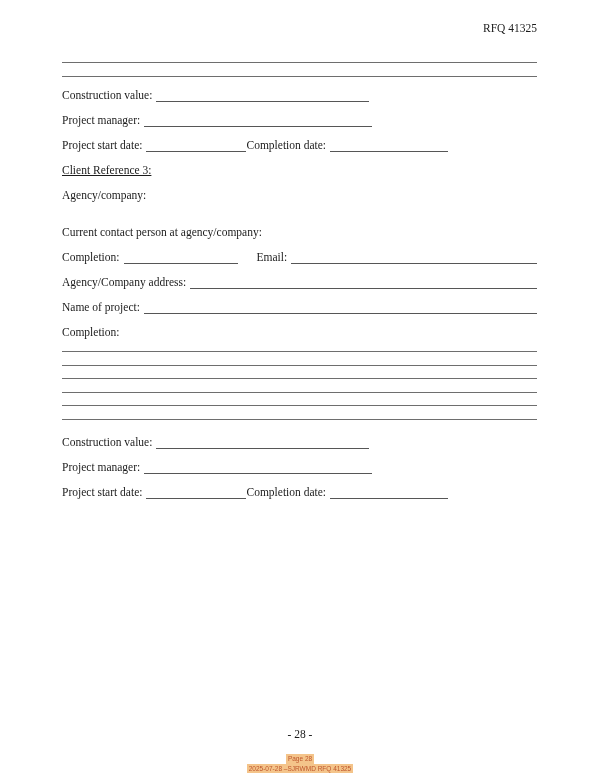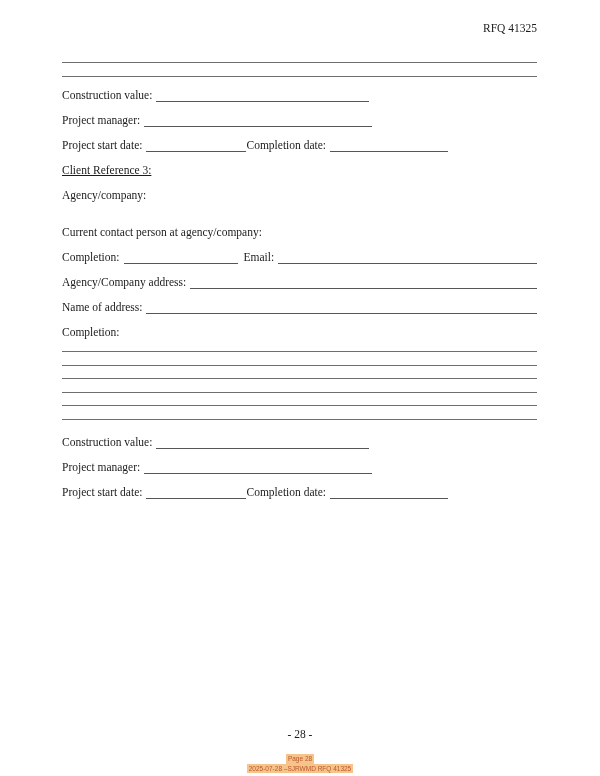--- a/index.html
+++ b/index.html
@@ -36,21 +36,21 @@
     border-bottom: 1px solid #565656;
     margin-left: 4px;
   }
   .grow { flex: 1 1 auto; }
   .w213 { width: 213px; }
   .w228 { width: 228px; }
   .w100 { width: 100px; }
   .w118 { width: 118px; }
   .w114 { width: 114px; }
   .ml24 { }
-  .ml10 { margin-left: 6px; }
+  .ml10 { margin-left: 19px; }
   .mt10 { margin-top: 24px; }
   .mt11 { }
   .mt16 { margin-top: 16px; }
   .heading { font-weight: normal; text-decoration: underline; }
   .desc-lines { margin-top: 0; }
   .desc-rule { height: 13.6px; border-bottom: 1px solid #6e6e6e; }
   .desc-rule:first-child { height: 13px; }
   .pageno {
     position: absolute;
     left: 0; right: 0;
@@ -115,21 +115,21 @@
       <span class="lbl ml10">Email:</span>
       <span class="fill grow"></span>
     </div>
 
     <div class="row mt11">
       <span class="lbl">Agency/Company address:</span>
       <span class="fill grow"></span>
     </div>
 
     <div class="row mt11">
-      <span class="lbl">Name of address:</span>
+      <span class="lbl">Name of project:</span>
       <span class="fill grow"></span>
     </div>
 
     <div class="row mt11">
       <span class="lbl">Completion:</span>
     </div>
 
     <div class="desc-lines">
       <div class="desc-rule"></div>
       <div class="desc-rule"></div>

